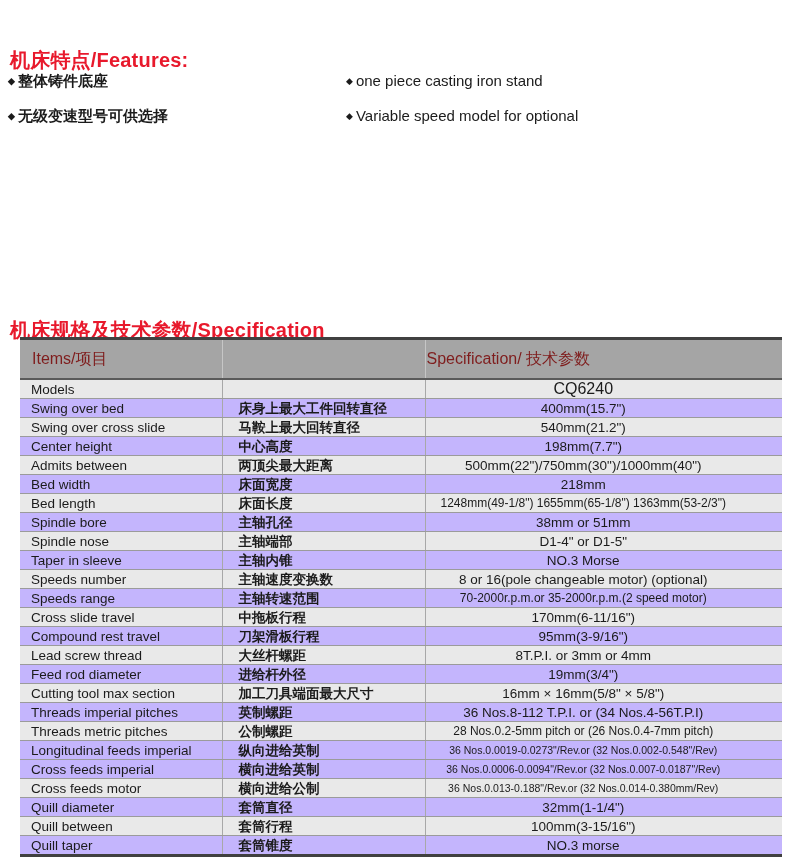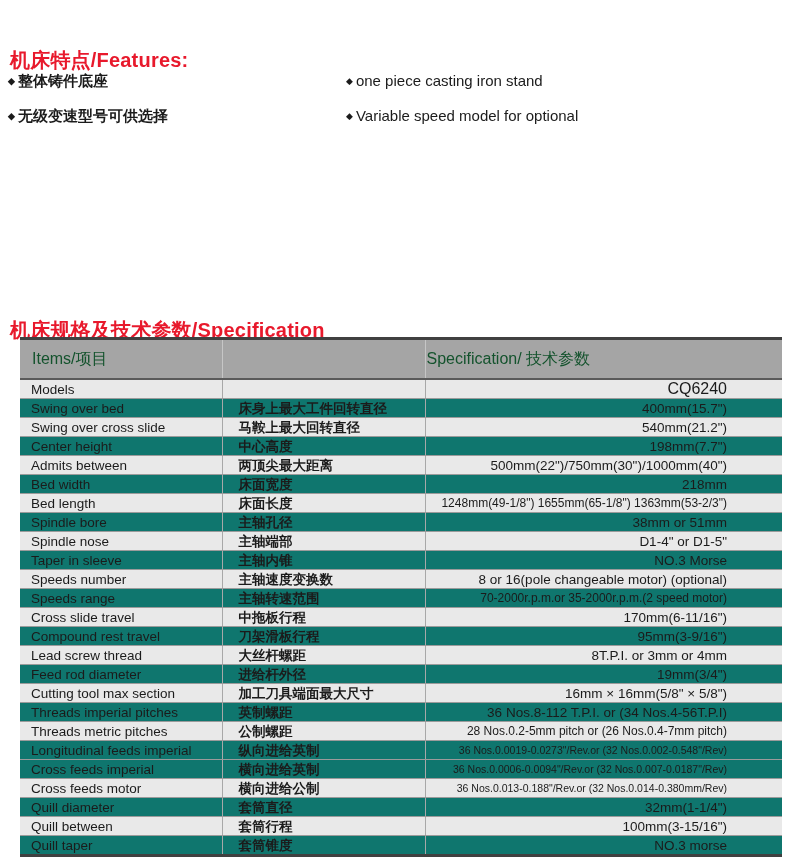--- a/index.html
+++ b/index.html
@@ -28,38 +28,38 @@
 
   table.spec-table{
     position:absolute;left:20px;top:337px;width:762px;
     border-collapse:collapse;table-layout:fixed;
     border-top:3px solid #404040;border-bottom:3px solid #404040;
   }
   col.c1{width:202px}
   col.c2{width:203px}
   col.c3{width:357px}
   th{
-    height:36px;background:#a5a5a5;color:#14532d;
+    height:36px;background:#a5a5a5;color:#7f1d1d;
     font-weight:normal;font-size:16px;
     border-bottom:2px solid #5a5a5a;
   }
   th.c1{text-align:left;padding-left:12px}
   th.c3{text-align:left;padding-right:80px}
   th.c1,th.c2{border-right:1px solid #c6c6c6}
   td{
     height:18px;line-height:17px;font-size:13.5px;
     border-bottom:1px solid #9b9b9b;
     white-space:nowrap;overflow:hidden;padding:0;
   }
   td.c1{padding-left:11px}
   td.c2{padding-left:16px;font-weight:bold}
-  td.c3{text-align:right;padding-right:55px}
+  td.c3{text-align:center;padding-right:41px}
   td.c1,td.c2{border-right:1px solid #a8a8a8}
   tr.shaded td{background:#e9e9e9}
-  tr.plain td{background:#0f766e}
+  tr.plain td{background:#c4b5fd}
   .val-lg{font-size:16px}
   .val-sm{font-size:12px}
   .val-xs{font-size:10.5px}
 </style>
 </head>
 <body>
 
 <div class="red-heading" id="features-heading">机床特点/Features:</div>
 
 <div class="features">

